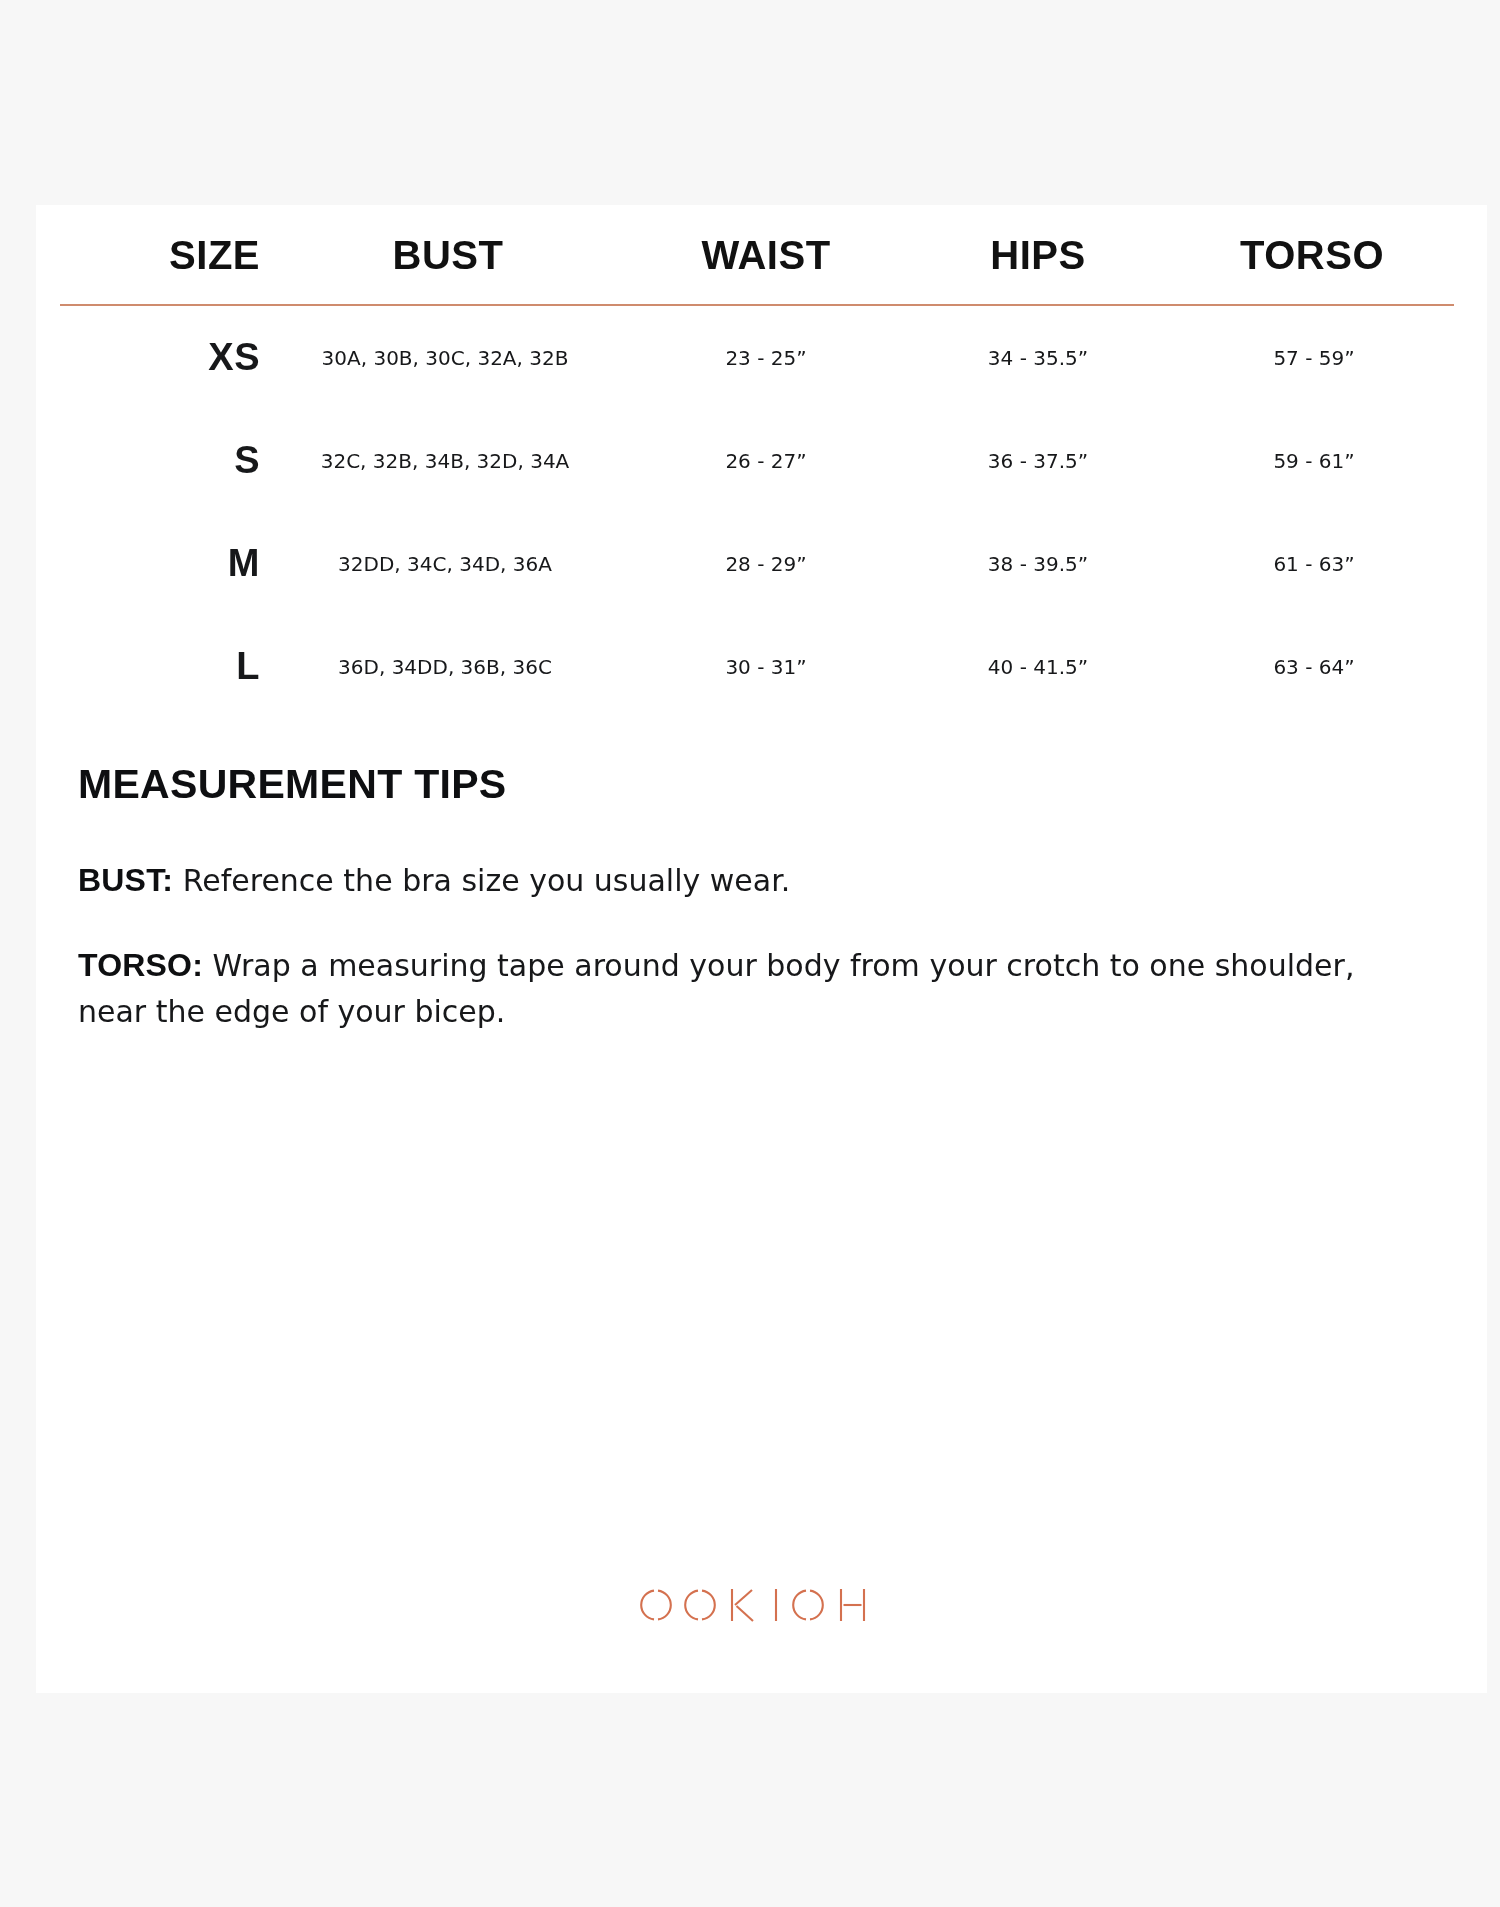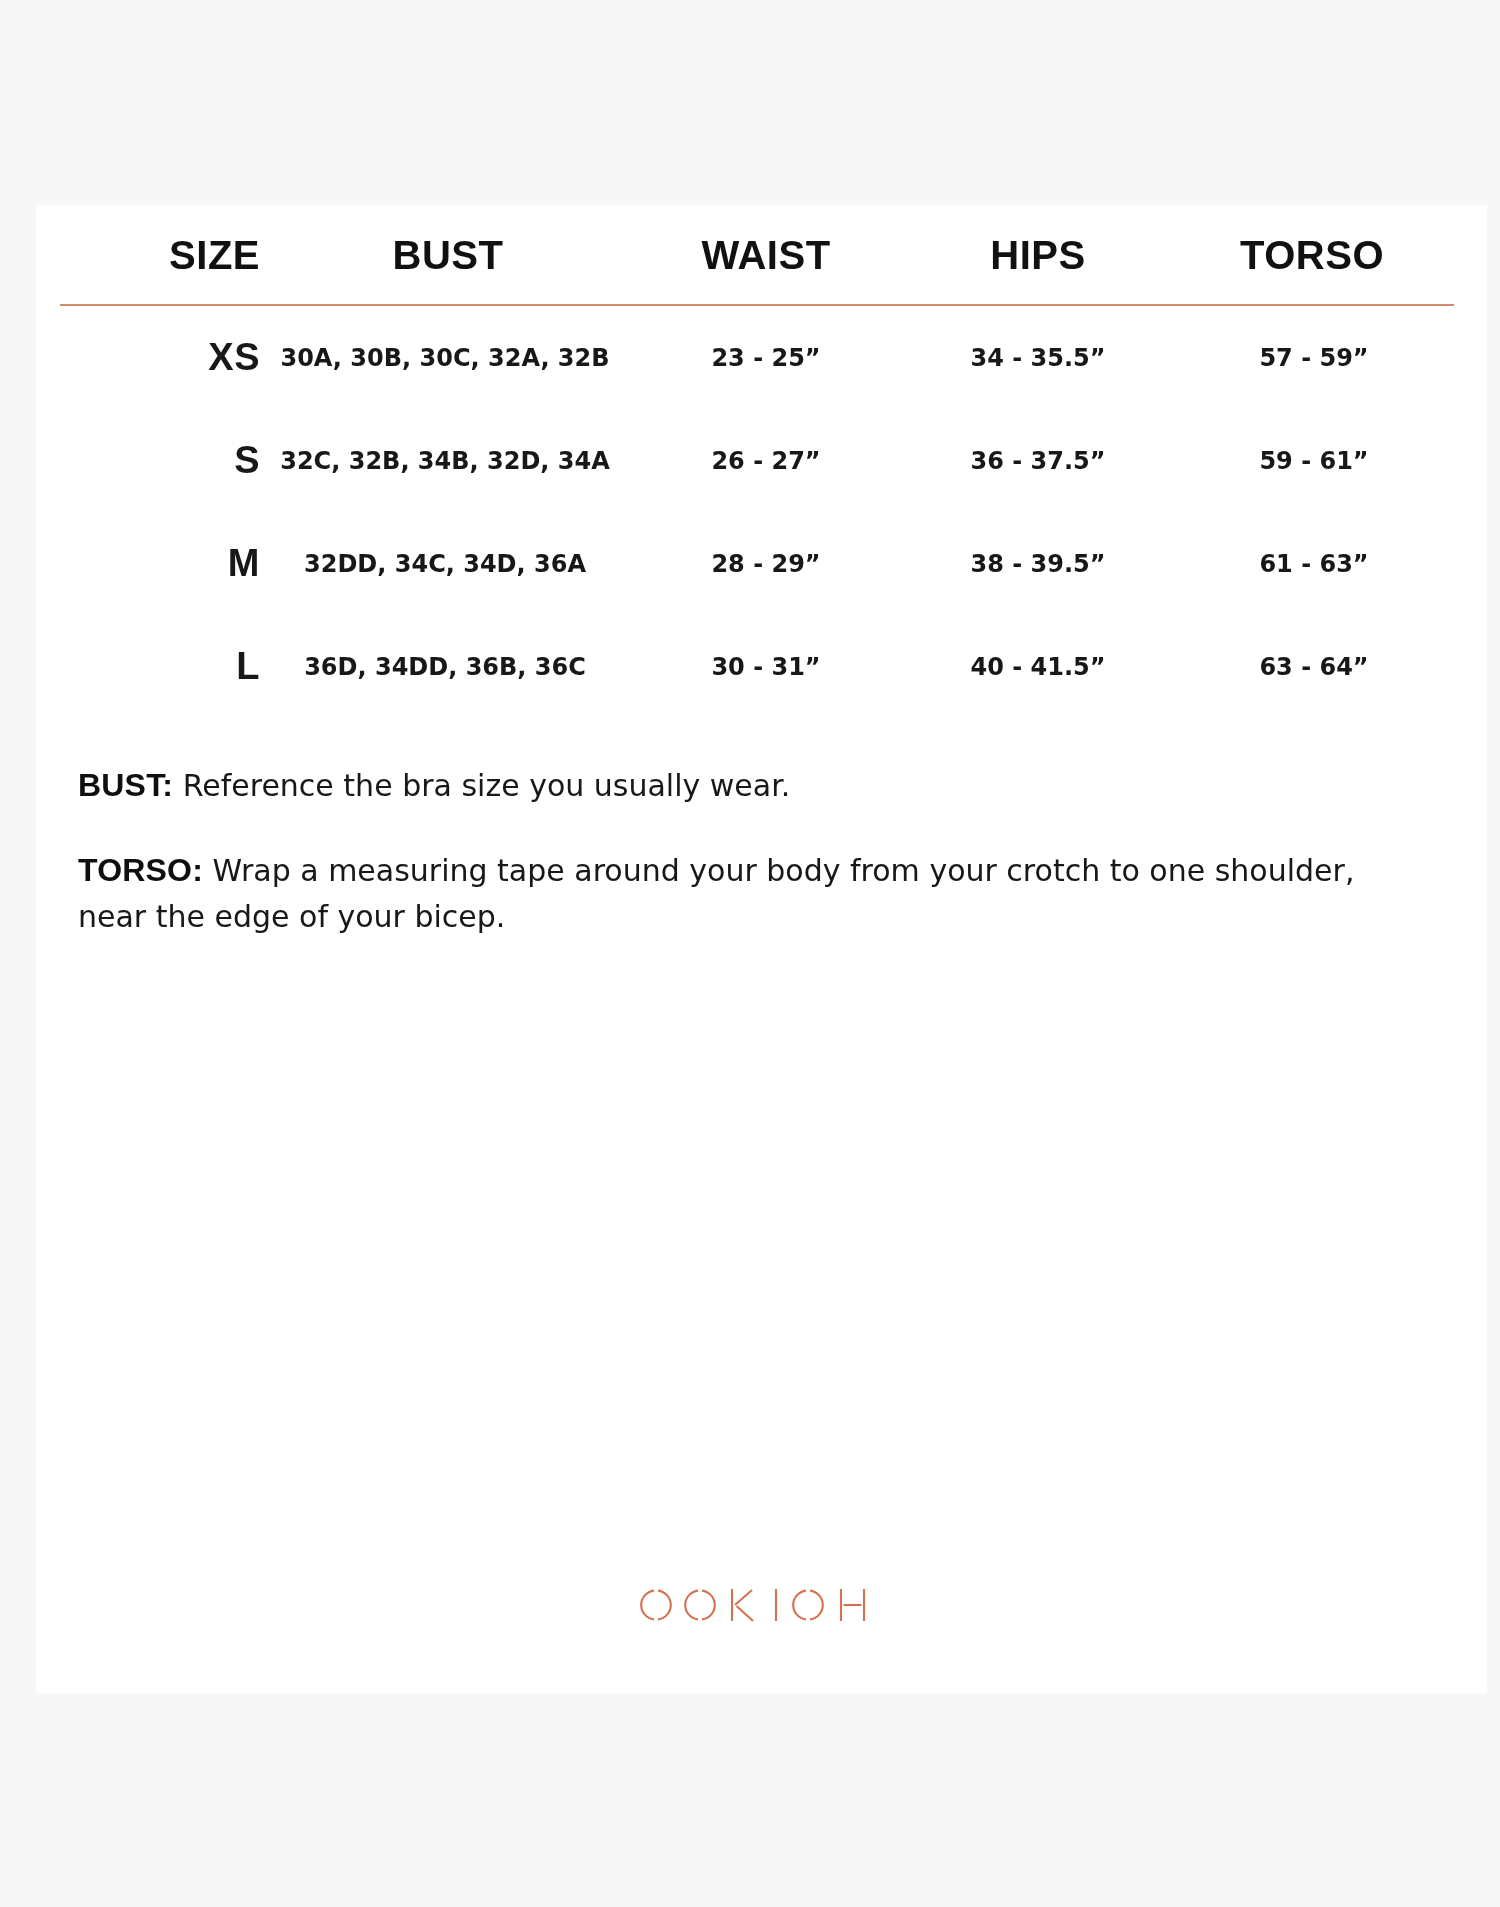--- a/index.html
+++ b/index.html
@@ -50,25 +50,24 @@
     vertical-align: bottom;
     white-space: nowrap;
   }
 
   .size-table thead tr {
     border-bottom: 2px solid #cf8b6d;
   }
 
   .size-table td {
     font-family: "DejaVu Sans", sans-serif;
-    font-size: 24px;
+    font-size: 20px;
     color: #17181a;
     padding: 30px 0 30px 0;
     white-space: nowrap;
-    font-weight: bold;
   }
 
   .col-size   { width: 200px; text-align: right; }
   .col-bust   { width: 370px; text-align: center; }
   .col-waist  { width: 272px; text-align: center; }
   .col-hips   { width: 272px; text-align: center; }
   .col-torso  { width: 280px; text-align: center; }
 
   th.col-size  { padding-left: 16px; }
   td.col-size  {
@@ -171,20 +170,21 @@
           <td class="col-size">L</td>
           <td class="col-bust">36D, 34DD, 36B, 36C</td>
           <td class="col-waist">30 - 31”</td>
           <td class="col-hips">40 - 41.5”</td>
           <td class="col-torso">63 - 64”</td>
         </tr>
       </tbody>
     </table>
 
     <div class="tips">
+      <div class="tips-heading">MEASUREMENT TIPS</div>
 
       <p class="tip">
         <span class="label">BUST:</span><span> Reference the bra size you usually wear.</span>
       </p>
 
 
 
       <p class="tip">
         <span class="label">TORSO:</span><span> Wrap a measuring tape around your body from your crotch to one shoulder, near the edge of your bicep.</span>
       </p>

